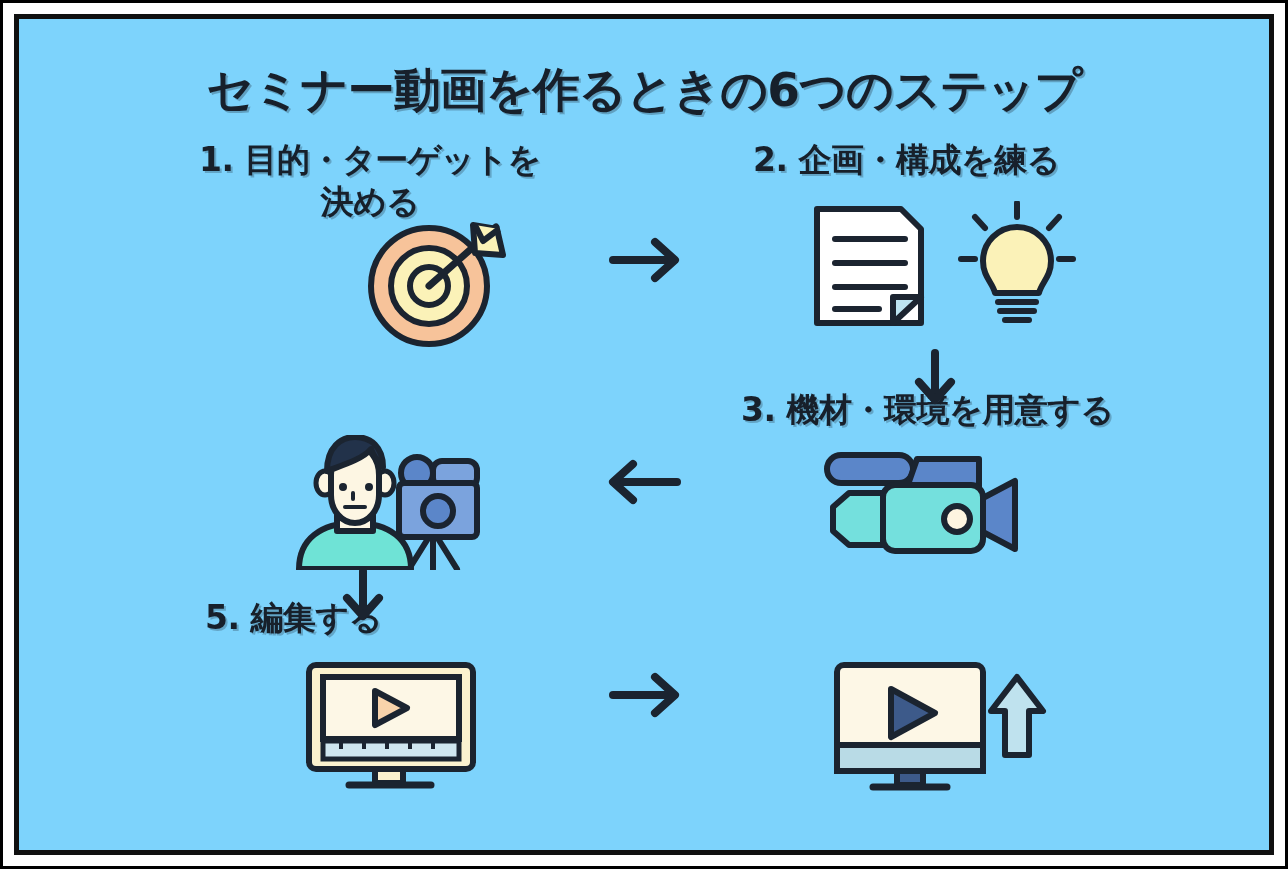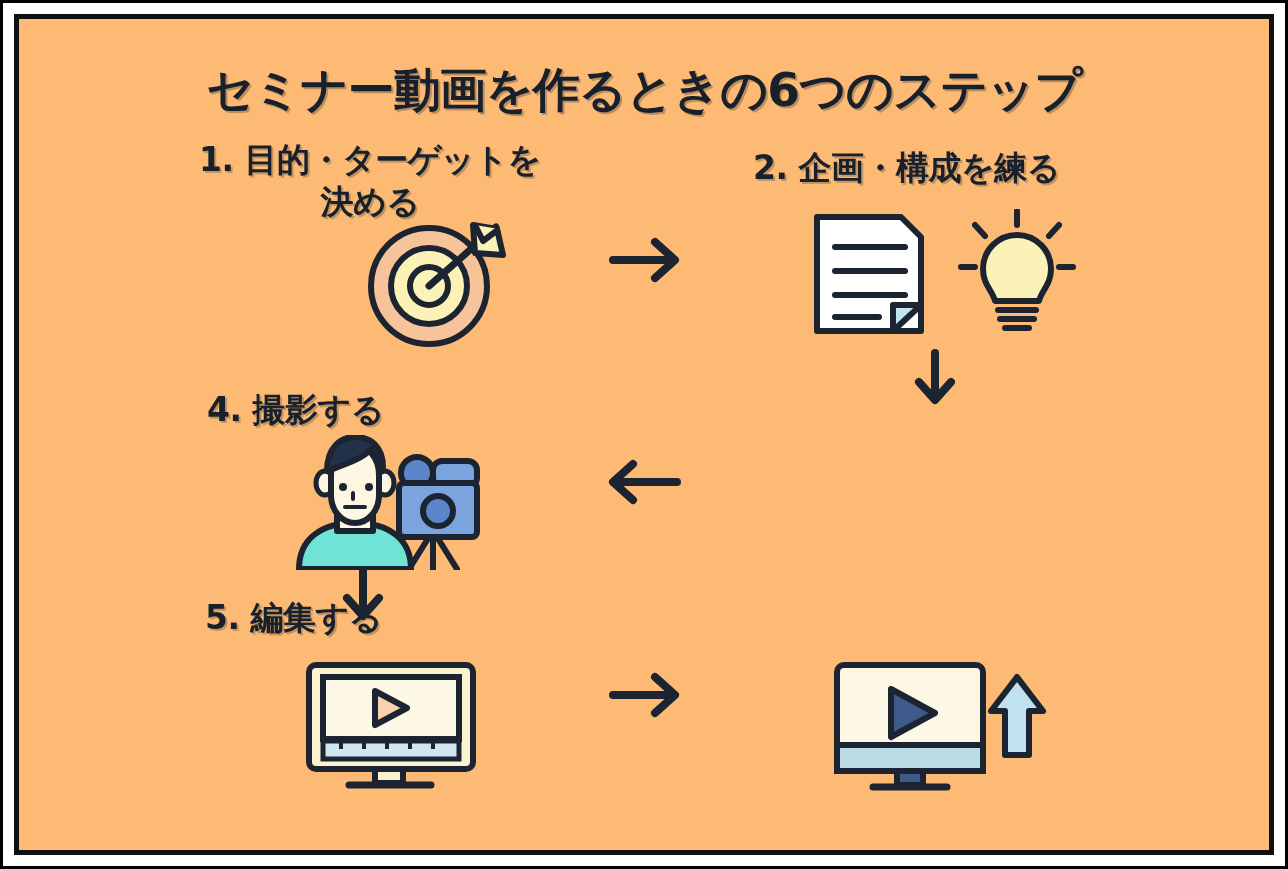--- a/index.html
+++ b/index.html
@@ -29,21 +29,21 @@
     top: 11px;
     right: 11px;
     bottom: 11px;
     box-sizing: border-box;
     border: 5px solid #101010;
     background: #fffefa;
   }
   #canvas {
     position: absolute;
     left: 0; top: 0; right: 0; bottom: 0;
-    background: #fdba74;
+    background: #7dd3fc;
   }
 
   
   .title {
     position: absolute;
     left: 0;
     right: 0;
     top: 40px;
     text-align: center;
     font-size: 47px;
@@ -67,21 +67,21 @@
     letter-spacing: -0.5px;
     text-shadow: 2px 2px 0 rgba(20,28,38,.25);
     white-space: pre-line;
   }
   .cell .art {
     position: relative;
   }
 
   
   #cell1 { left: 152px; top: 120px;  width: 530px; height: 225px; }
-  #cell2 { left: 690px; top: 128px;  width: 440px; height: 225px; }
+  #cell2 { left: 690px; top: 120px;  width: 440px; height: 225px; }
   #cell3 { left: 690px; top: 370px;  width: 440px; height: 190px; }
   #cell4 { left: 152px; top: 370px;  width: 530px; height: 190px; }
   #cell5 { left: 152px; top: 578px;  width: 530px; height: 235px; }
   #cell6 { left: 690px; top: 578px;  width: 440px; height: 235px; }
 
   #cell1 .label { position: absolute; left: 28px; top: 0; text-align: center;  }
   #cell2 .label { position: absolute; left: 44px; top: 0;  }
   #cell3 .label { position: absolute; left: 32px; top: 0;  }
   #cell4 .label { position: absolute; left: 36px; top: 0;  }
   #cell5 .label { position: absolute; left: 34px; top: 0;  }
@@ -150,23 +150,35 @@
               <line x1="208" y1="2" x2="208" y2="16" stroke="#1b2430" stroke-width="6" stroke-linecap="round"></line>
               <line x1="166" y1="16" x2="176" y2="27" stroke="#1b2430" stroke-width="6" stroke-linecap="round"></line>
               <line x1="250" y1="16" x2="240" y2="27" stroke="#1b2430" stroke-width="6" stroke-linecap="round"></line>
               <line x1="152" y1="58" x2="166" y2="58" stroke="#1b2430" stroke-width="6" stroke-linecap="round"></line>
               <line x1="250" y1="58" x2="264" y2="58" stroke="#1b2430" stroke-width="6" stroke-linecap="round"></line>
             </g>
           </svg>
         </div>
       </div>
 
+      <div class="cell" id="cell3">
+        <div class="label">3. 機材・環境を用意する</div>
+        <div class="art" id="art3">
+          <svg width="220" height="120" viewBox="0 0 220 120">
+            <rect x="14" y="14" width="86" height="28" rx="14" fill="#5b86c9" stroke="#1b2430" stroke-width="6"></rect>
+            <path d="M104 18 h62 v34 h-74 z" fill="#5b86c9" stroke="#1b2430" stroke-width="6" stroke-linejoin="round"></path>
+            <path d="M36 52 h34 v52 h-34 l-16 -14 v-24 z" fill="#74e0dd" stroke="#1b2430" stroke-width="6" stroke-linejoin="round"></path>
+            <path d="M168 58 l34 -18 v68 l-34 -18 z" fill="#5b86c9" stroke="#1b2430" stroke-width="6" stroke-linejoin="round"></path>
+            <rect x="70" y="44" width="100" height="66" rx="12" fill="#74e0dd" stroke="#1b2430" stroke-width="6"></rect>
+            <circle cx="144" cy="78" r="13" fill="#fdf4e0" stroke="#1b2430" stroke-width="6"></circle>
+          </svg>
+        </div>
+      </div>
 
       <div class="cell" id="cell4">
-        <div class="label">4. 撮影する</div>
         <div class="art" id="art4">
           <svg width="210" height="135" viewBox="0 0 210 135">
 
             <g>
               <line x1="148" y1="102" x2="128" y2="134" stroke="#1b2430" stroke-width="6" stroke-linecap="round"></line>
               <line x1="152" y1="102" x2="152" y2="134" stroke="#1b2430" stroke-width="6" stroke-linecap="round"></line>
               <line x1="156" y1="102" x2="176" y2="134" stroke="#1b2430" stroke-width="6" stroke-linecap="round"></line>
               <circle cx="136" cy="38" r="16" fill="#5b86c9" stroke="#1b2430" stroke-width="6"></circle>
               <rect x="152" y="26" width="44" height="26" rx="9" fill="#7ba3dd" stroke="#1b2430" stroke-width="6"></rect>
               <rect x="118" y="48" width="78" height="54" rx="5" fill="#7ba3dd" stroke="#1b2430" stroke-width="6"></rect>

